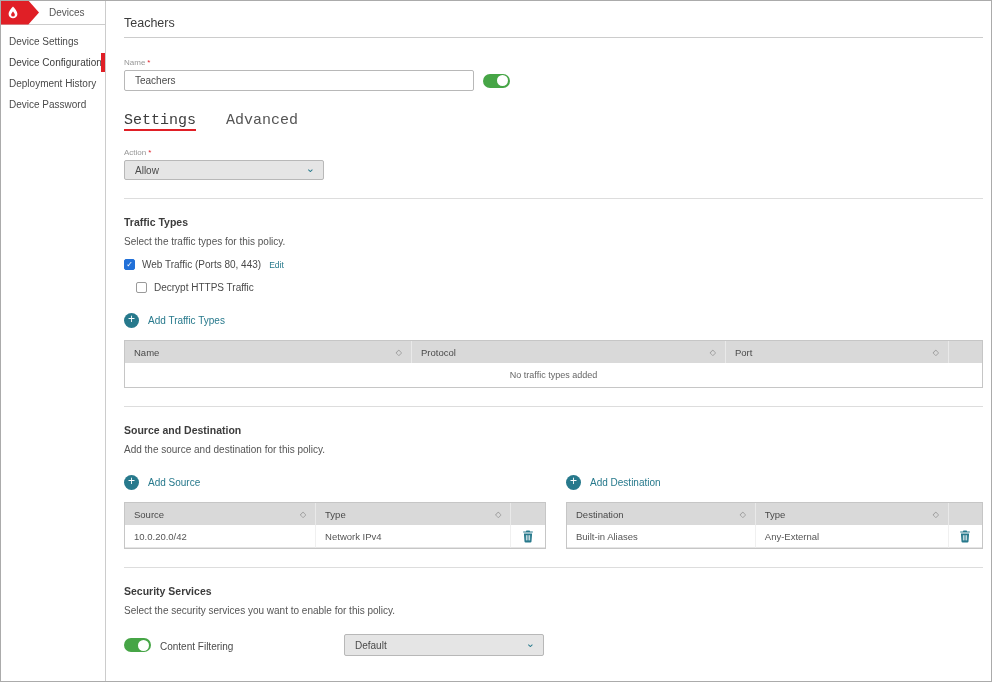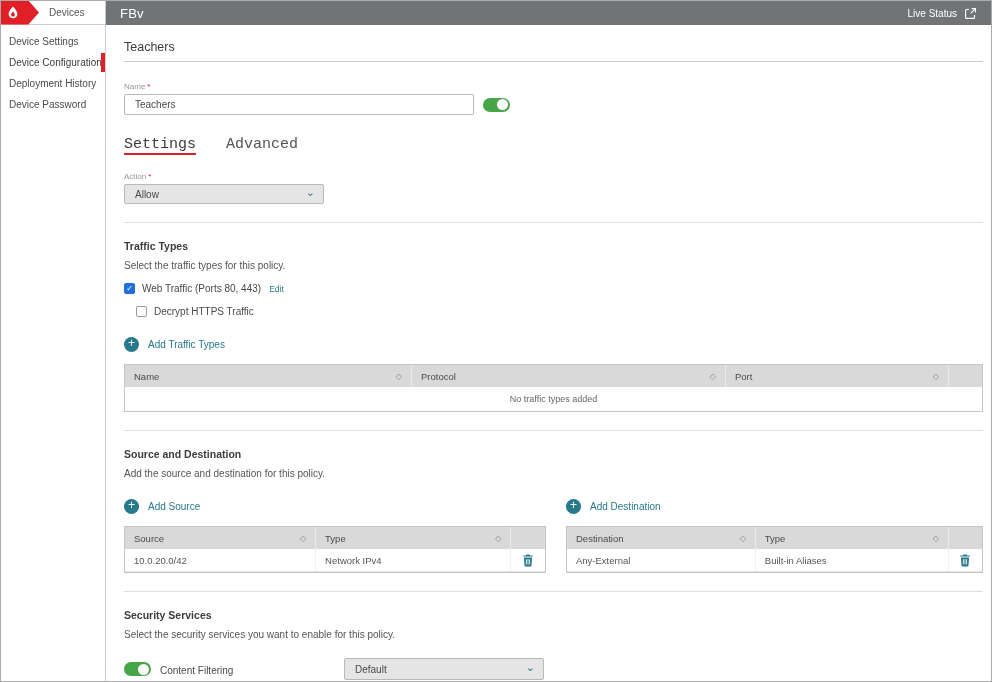--- a/index.html
+++ b/index.html
@@ -125,31 +125,20 @@
     <div class="sidebar-items">
       <div class="sidebar-item">Device Settings</div>
       <div class="sidebar-item active">Device Configuration</div>
       <div class="sidebar-item">Deployment History</div>
       <div class="sidebar-item">Device Password</div>
     </div>
   </div>
 
   <div class="main">
 
-    <div class="topbar">
-      <span class="topbar-title">FBv</span>
-      <span class="live-status">
-        <span>Live Status</span>
-        <svg class="icon-svg" width="13" height="13" viewBox="0 0 13 13" fill="none" stroke="#ffffff" stroke-width="1.1">
-          <path d="M5 2.5H2.6a1 1 0 0 0-1 1v6.9a1 1 0 0 0 1 1h6.9a1 1 0 0 0 1-1V8"></path>
-          <path d="M7.6 1.6h3.8v3.8"></path>
-          <path d="M11.2 1.8 6.7 6.3"></path>
-        </svg>
-      </span>
-    </div>
 
     <div class="content">
 
       <div class="page-title-row">
         <div class="page-title">Teachers</div>
       </div>
 
       <div class="name-block">
         <div class="field-label">
           <span>Name</span><span class="req">*</span>
@@ -272,22 +261,22 @@
                   <span>Destination</span>
                   <span class="sort">◇</span>
                 </div>
                 <div class="th">
                   <span>Type</span>
                   <span class="sort">◇</span>
                 </div>
                 <div class="th"></div>
               </div>
               <div class="tbl-row">
+                <div class="td">Built-in Aliases</div>
                 <div class="td">Any-External</div>
-                <div class="td">Built-in Aliases</div>
                 <div class="td">
                   <span class="trash-btn">
                     <svg class="icon-svg" width="12" height="13" viewBox="0 0 12 13">
                       <path fill="#27798c" d="M4.4.4h3.2l.5 1h2.7v1.2H1.2V1.4h2.7l.5-1zM1.9 3.5h8.2l-.6 8.1a1.1 1.1 0 0 1-1.1 1H3.6a1.1 1.1 0 0 1-1.1-1L1.9 3.5z"></path>
                       <path stroke="#ffffff" stroke-width="0.8" d="M4.4 5.2v5.2M6 5.2v5.2M7.6 5.2v5.2"></path>
                     </svg>
                   </span>
                 </div>
               </div>
             </div>

